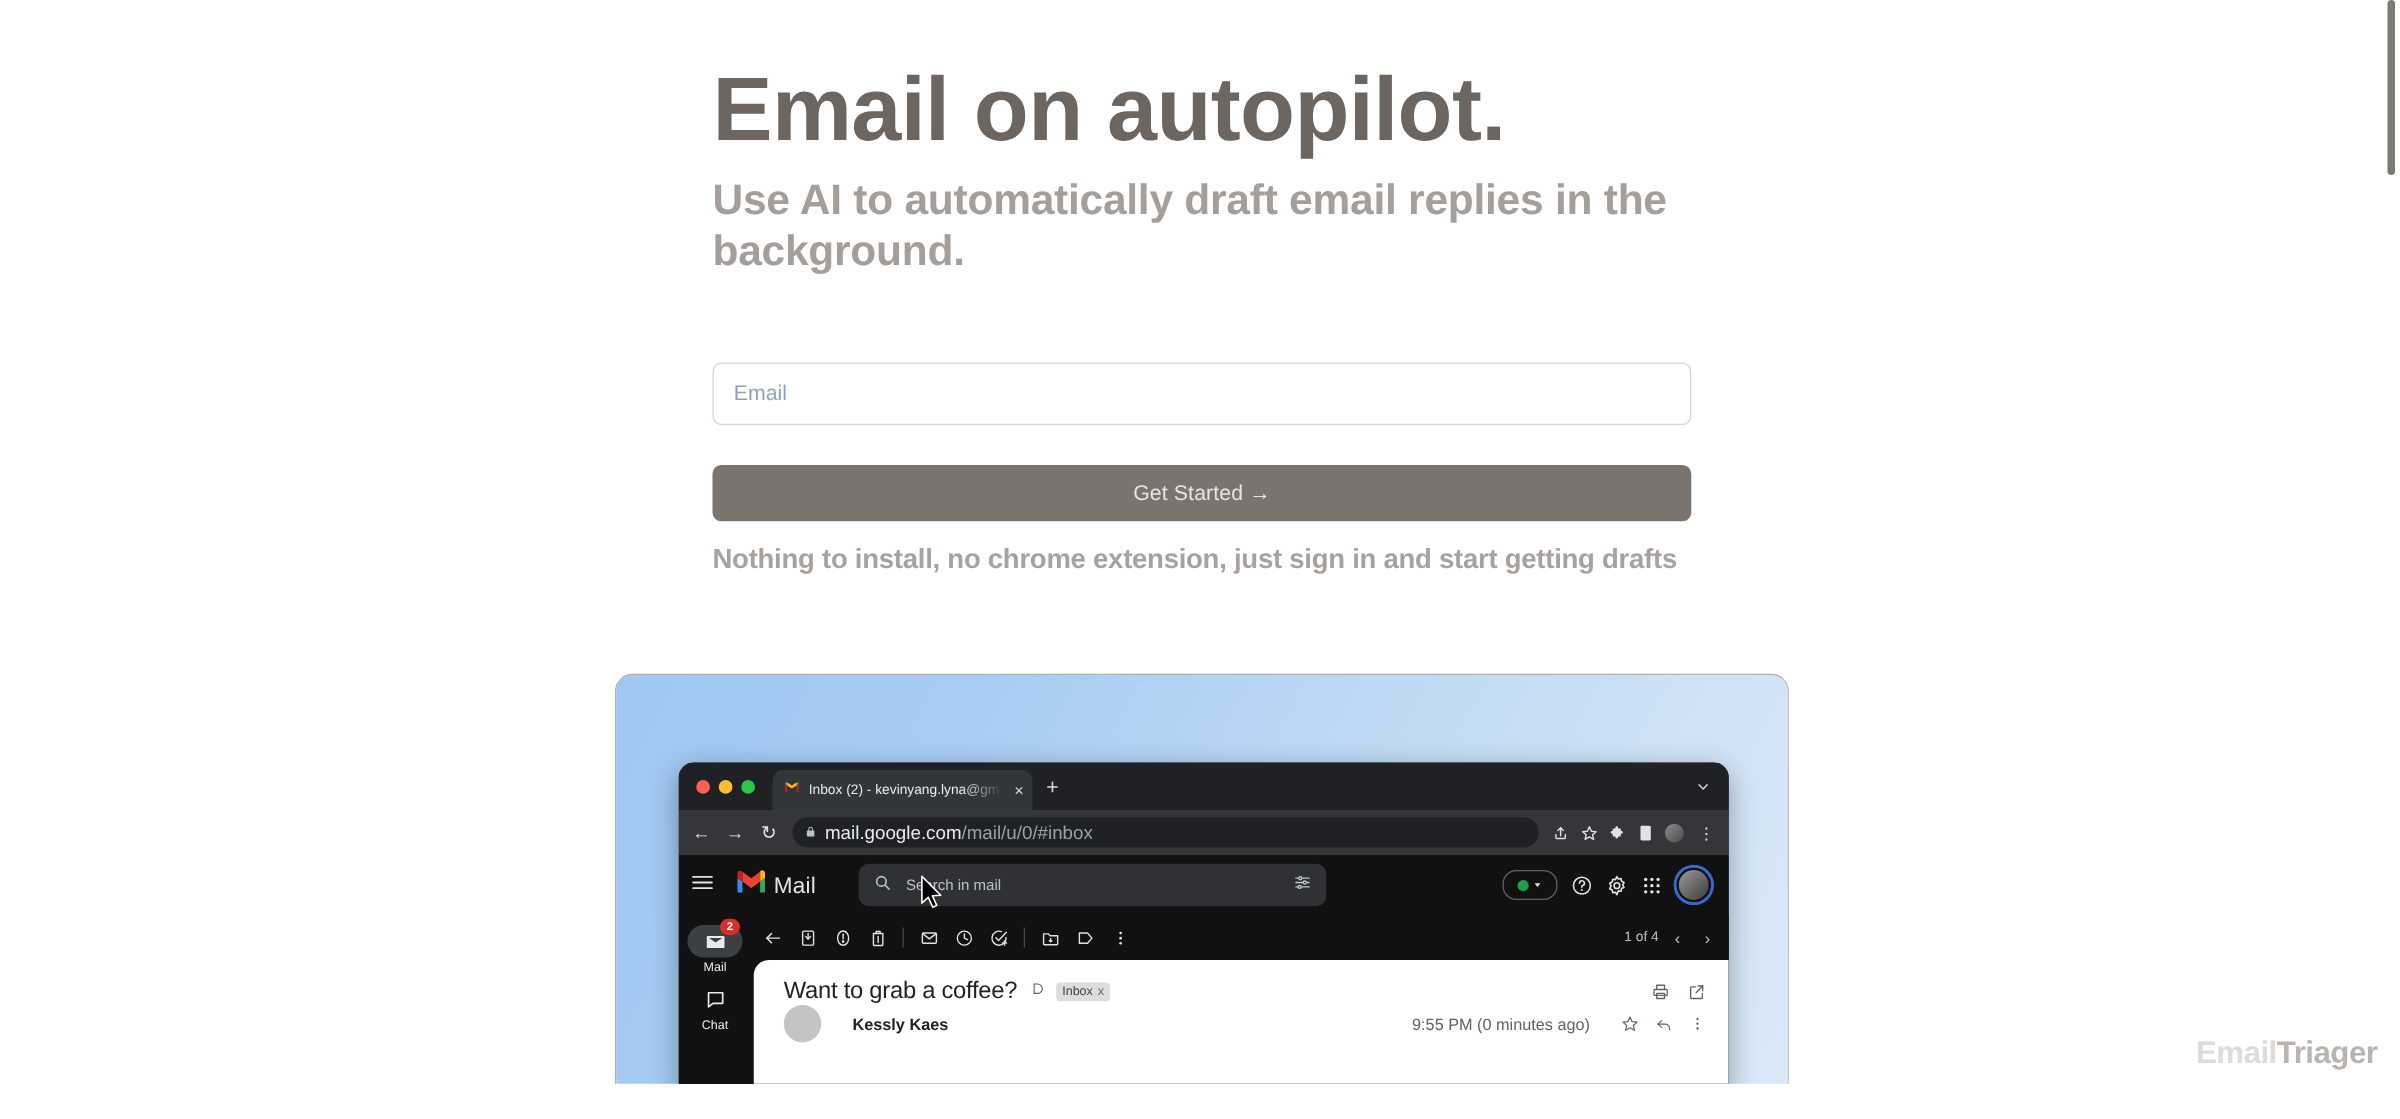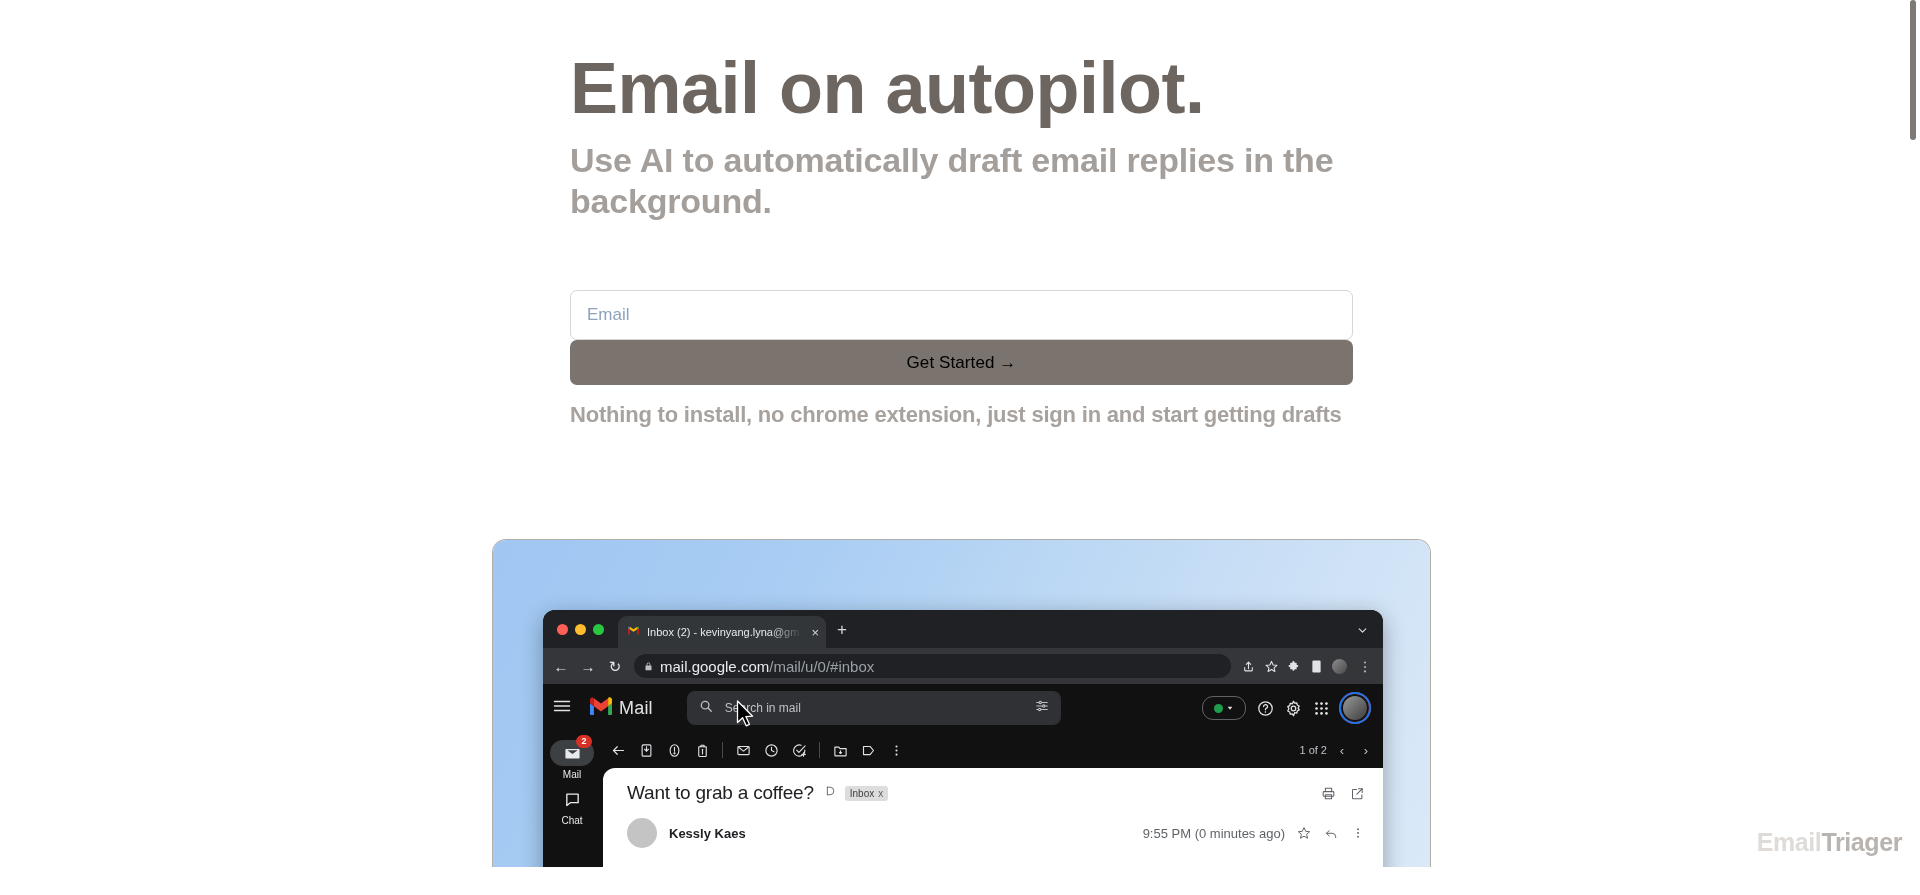--- a/index.html
+++ b/index.html
@@ -69,25 +69,25 @@
   }
   .email-input::placeholder {
     color: #8ea2bd;
     opacity: 1;
   }
   .cta-button {
     display: block;
     box-sizing: border-box;
     width: 783px;
     height: 45px;
-    margin-top: 0;
+    margin-top: 32px;
     background: #7b736d;
     border: none;
     border-radius: 7px;
-    color: #000000;
+    color: #e5e5e5;
     font-size: 17px;
     font-family: "Liberation Sans", sans-serif;
     cursor: pointer;
     letter-spacing: 0.1px;
   }
   .fine-print {
     margin-top: 17px;
     font-size: 22px;
     font-weight: 700;
     color: #a8a29e;
@@ -361,21 +361,21 @@
     border-radius: 3px;
     padding: 2px 5px;
     display: flex;
     align-items: center;
     gap: 4px;
   }
   .label-chip .x { color: #5f6368; cursor: pointer; }
   .subject-actions { margin-left: auto; display: flex; gap: 14px; }
   .sa-ico { cursor: pointer; line-height: 0; }
 
-  .sender-row { display: flex; align-items: center; margin-top: 14px; gap: 12px; justify-content: flex-end; }
+  .sender-row { display: flex; align-items: center; gap: 25px; justify-content: flex-end; }
   .sender-avatar { width: 30px; height: 30px; border-radius: 50%; background: #c4c4c4; flex: none; }
   .sender-name { font-size: 13px; font-weight: 700; color: #202124; }
   .msg-time { margin-left: auto; font-size: 13px; color: #5f6368; }
   .msg-actions { display: flex; gap: 13px; align-items: center; }
 
   
   .cursor {
     position: absolute;
     left: 736px;
     top: 700px;
@@ -673,21 +673,21 @@
                 </svg>
             </span>
             <span class="tb-btn">
               <svg width="15" height="15" viewBox="0 0 24 24" fill="#e0e2e5">
                   <circle cx="12" cy="5.5" r="1.7"></circle>
                   <circle cx="12" cy="12" r="1.7"></circle>
                   <circle cx="12" cy="18.5" r="1.7"></circle>
                 </svg>
             </span>
 
-            <span class="tb-count">1 of 2</span>
+            <span class="tb-count">1 of 4</span>
             <span class="tb-arrow">‹</span>
             <span class="tb-arrow">›</span>
           </div>
 
           <div class="reading-pane">
             <div class="subject-row">
               <span class="subject">Want to grab a coffee?</span>
               <span class="thread-ico">
                 <svg width="13" height="13" viewBox="0 0 24 24" fill="none" stroke="#5f6368" stroke-width="1.7" stroke-linecap="round" stroke-linejoin="round">
                     <path d="M8 4h5a7 7 0 0 1 0 14H8"></path>

